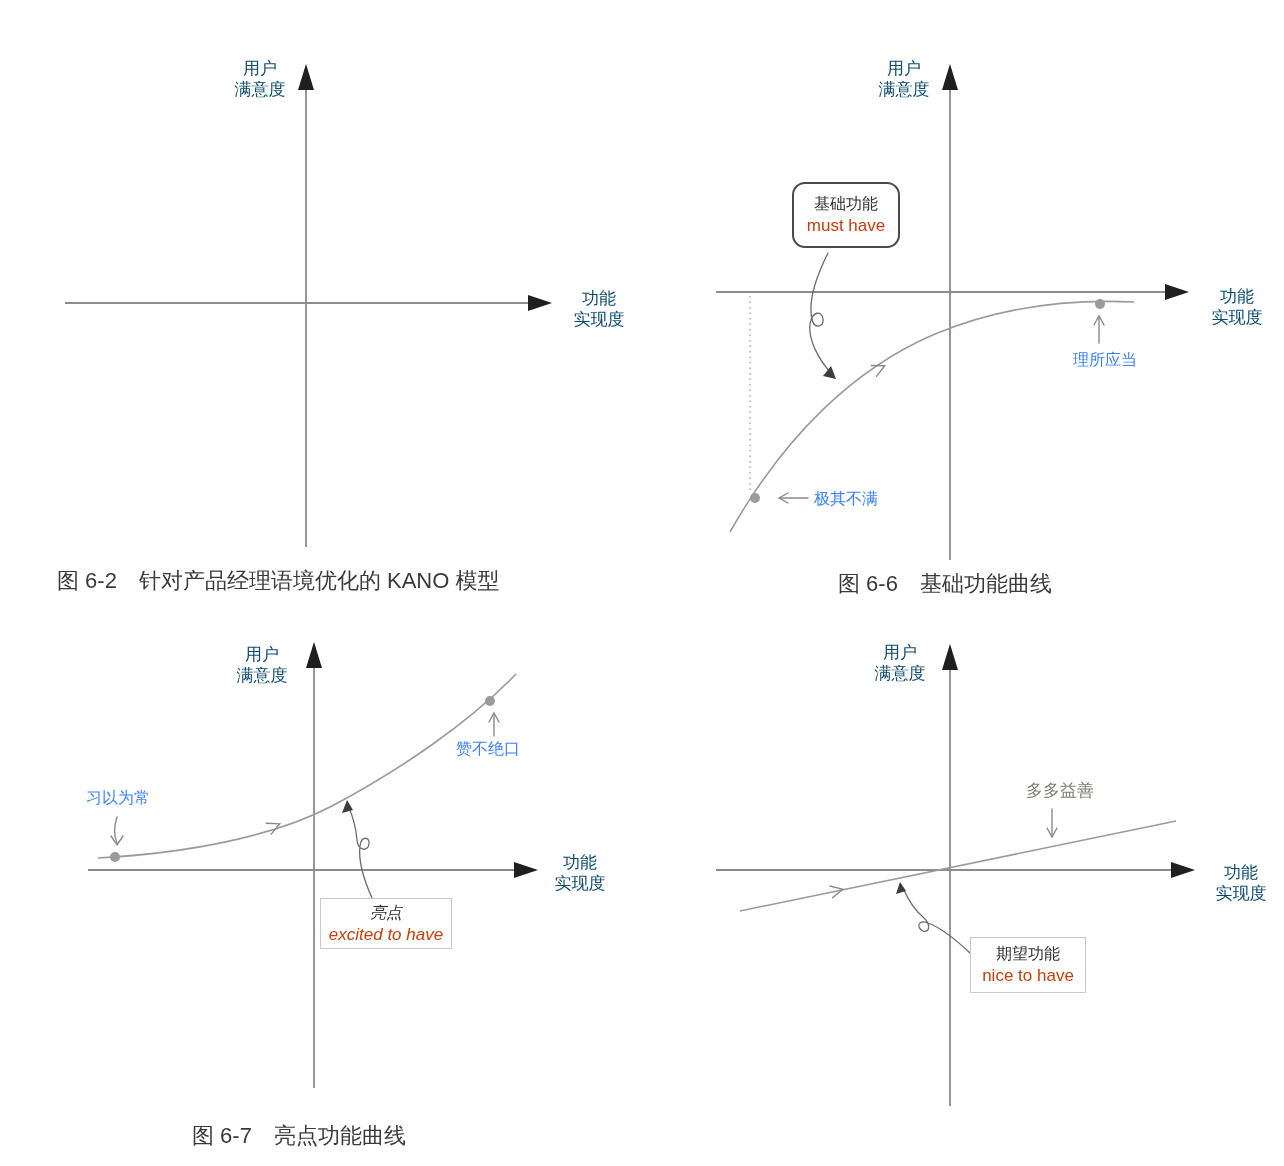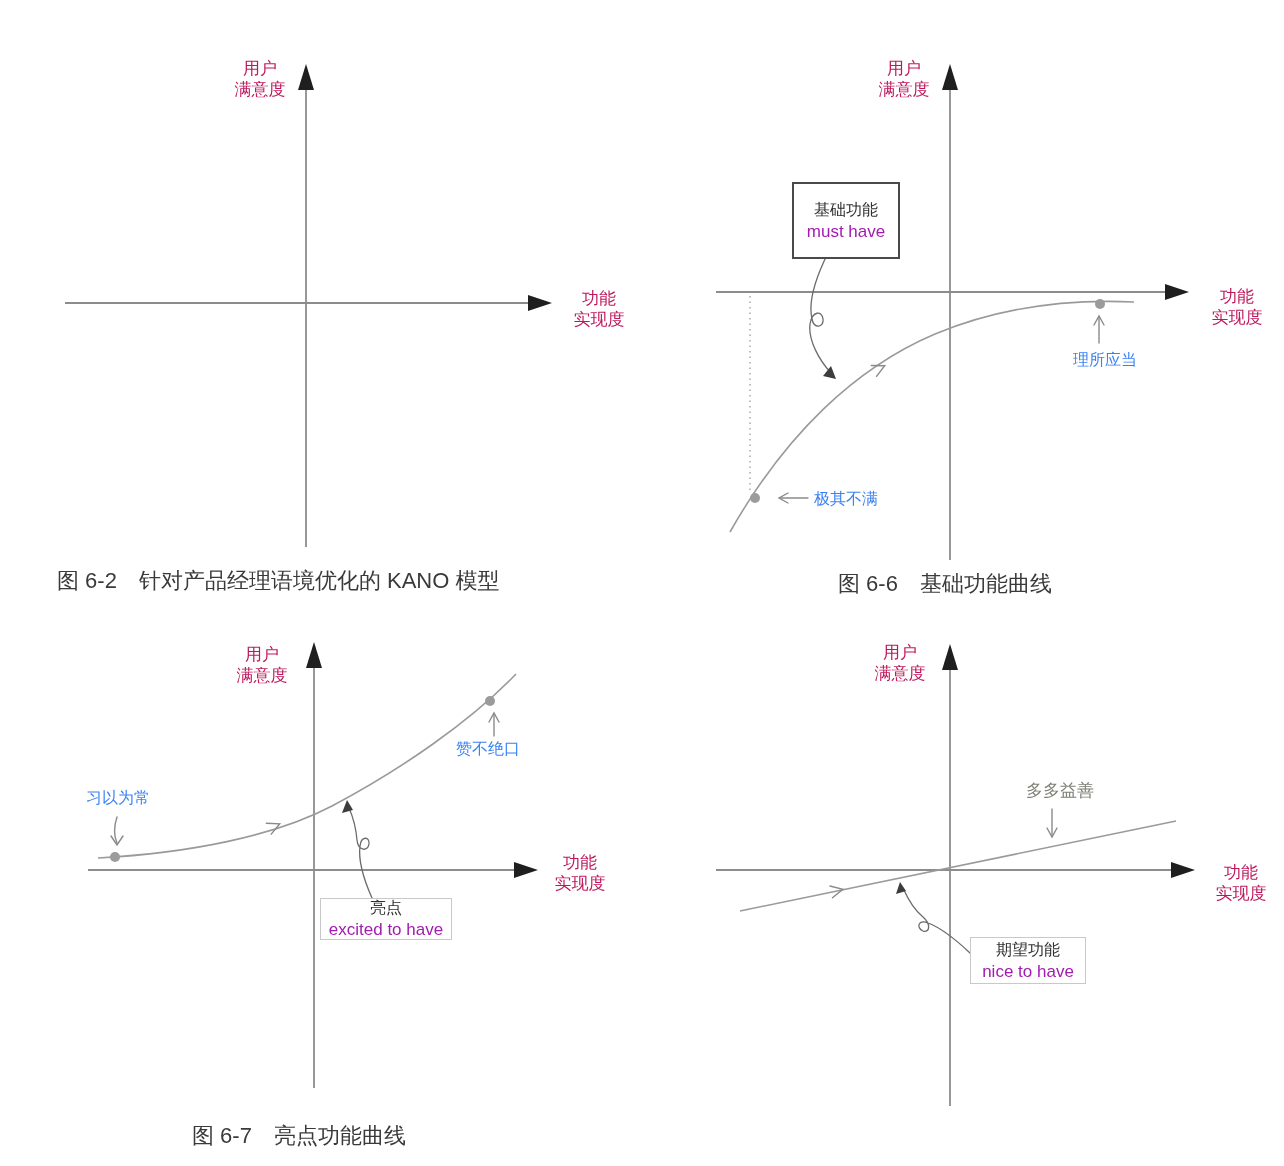--- a/index.html
+++ b/index.html
@@ -4,36 +4,36 @@
 <style>
   html,body{margin:0;padding:0;}
   body{
     width:1284px;height:1166px;position:relative;background:#ffffff;
     font-family:"Liberation Sans","DejaVu Sans",sans-serif;
     color:#3b3b3b;overflow:hidden;
   }
   .abs{position:absolute;}
   svg{position:absolute;left:0;top:0;overflow:visible;}
   .axis-label{
-    font-size:17px;line-height:21px;text-align:center;color:#be185d;
+    font-size:17px;line-height:21px;text-align:center;color:#0c4a6e;
     white-space:nowrap;
   }
   .ann{font-size:16px;color:#3b82f6;white-space:nowrap;}
   .ann.center{text-align:center;}
   .soft-serif{
     font-family:"Liberation Serif","DejaVu Serif",serif;
     color:#7f7f76;font-size:17px;text-align:center;white-space:nowrap;
   }
   .note-box{
     background:#ffffff;box-sizing:border-box;
     display:flex;flex-direction:column;align-items:center;justify-content:center;
     text-align:center;
   }
   .note-box .cjk{font-size:16px;line-height:22px;color:#2f2f2f;}
-  .note-box .latin{font-size:17px;line-height:22px;color:#a21caf;text-align:right;}
+  .note-box .latin{font-size:17px;line-height:22px;color:#c2410c;text-align:right;}
   .box-dark{border:2px solid #4a4a4a;}
   .box-light{border:1.5px solid #c9c9c9;}
   .caption{font-size:22px;color:#3a3a3a;white-space:nowrap;}
   .stroke-axis{stroke:#8c8c8c;stroke-width:1.8;fill:none;}
   .stroke-curve{stroke:#9a9a9a;stroke-width:1.6;fill:none;}
   .stroke-ann{stroke:#8a8a8a;stroke-width:1.4;fill:none;stroke-linecap:round;}
   .stroke-leader{stroke:#6b6b6b;stroke-width:1.3;fill:none;stroke-linecap:round;}
   .fill-head{fill:#1f1f1f;stroke:none;}
   .fill-leader-head{fill:#3d3d3d;stroke:none;}
   .dot{fill:#9b9b9b;stroke:none;}
@@ -81,21 +81,21 @@
     <polyline class="stroke-ann" points="394,275 399,266 404,275"></polyline>
   </svg>
   <div class="abs axis-label" style="left:196px;top:58px;width:96px;">
     <div>用户</div>
     <div>满意度</div>
   </div>
   <div class="abs axis-label" style="left:542px;top:286px;width:70px;">
     <div>功能</div>
     <div>实现度</div>
   </div>
-  <div class="abs note-box box-dark" style="left:132px;top:182px;width:108px;height:77px;">
+  <div class="abs note-box box-dark" style="left:132px;top:182px;width:108px;height:66px;border-radius:13px;">
     <div class="cjk">基础功能</div>
     <div class="latin">must have</div>
   </div>
   <div class="abs ann" style="left:154px;top:489px;">极其不满</div>
   <div class="abs ann center" style="left:406px;top:350px;width:78px;">理所应当</div>
   <div class="abs caption" style="left:178px;top:569px;">图 6-6　基础功能曲线</div>
 </div>
 
 <div class="abs" style="left:0;top:620px;width:660px;height:546px;">
   <svg class="abs" style="left:60px;top:10px;" width="580" height="470" viewBox="0 0 580 470">
@@ -119,21 +119,21 @@
   <div class="abs axis-label" style="left:214px;top:24px;width:96px;">
     <div>用户</div>
     <div>满意度</div>
   </div>
   <div class="abs axis-label" style="left:545px;top:232px;width:70px;">
     <div>功能</div>
     <div>实现度</div>
   </div>
   <div class="abs ann" style="left:86px;top:168px;">习以为常</div>
   <div class="abs ann" style="left:456px;top:119px;">赞不绝口</div>
-  <div class="abs note-box box-light" style="left:320px;top:278px;width:132px;height:42px;">
+  <div class="abs note-box box-light" style="left:320px;top:278px;width:132px;height:51px;font-style:italic;">
     <div class="cjk">亮点</div>
     <div class="latin">excited to have</div>
   </div>
   <div class="abs caption" style="left:192px;top:501px;">图 6-7　亮点功能曲线</div>
 </div>
 
 <div class="abs" style="left:660px;top:620px;width:624px;height:546px;">
   <svg class="abs" style="left:40px;top:0;" width="584" height="500" viewBox="0 0 584 500">
     <line class="stroke-axis" x1="250" y1="46" x2="250" y2="486"></line>
     <polygon class="fill-head" points="250,24 242,50 258,50"></polygon>
@@ -150,17 +150,17 @@
   </svg>
   <div class="abs axis-label" style="left:192px;top:22px;width:96px;">
     <div>用户</div>
     <div>满意度</div>
   </div>
   <div class="abs axis-label" style="left:546px;top:242px;width:70px;">
     <div>功能</div>
     <div>实现度</div>
   </div>
   <div class="abs soft-serif" style="left:357px;top:159px;width:86px;">多多益善</div>
-  <div class="abs note-box box-light" style="left:310px;top:317px;width:116px;height:47px;">
+  <div class="abs note-box box-light" style="left:310px;top:317px;width:116px;height:56px;">
     <div class="cjk">期望功能</div>
     <div class="latin">nice to have</div>
   </div>
 </div>
 
 </body></html>

